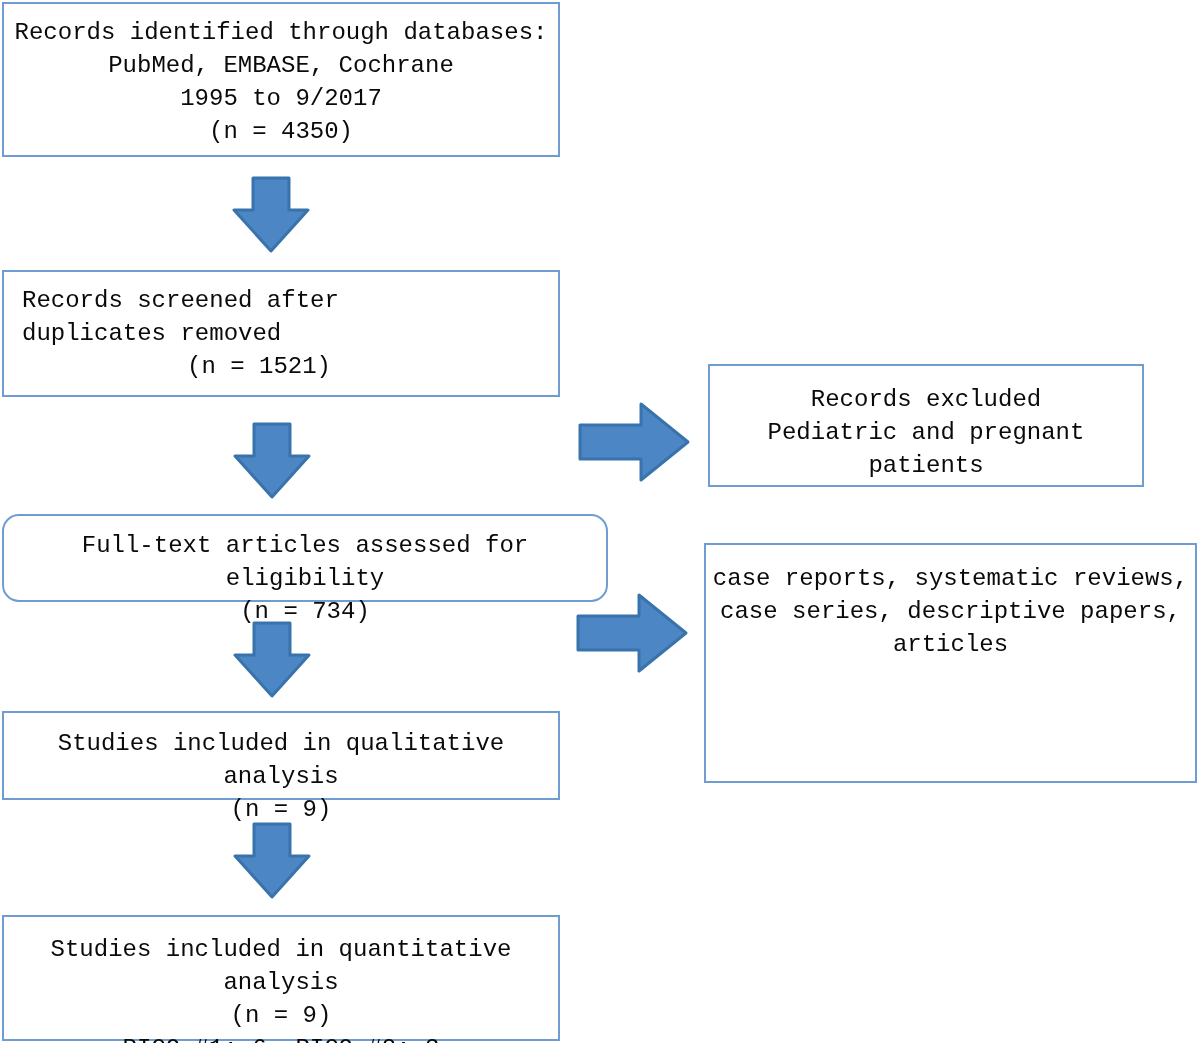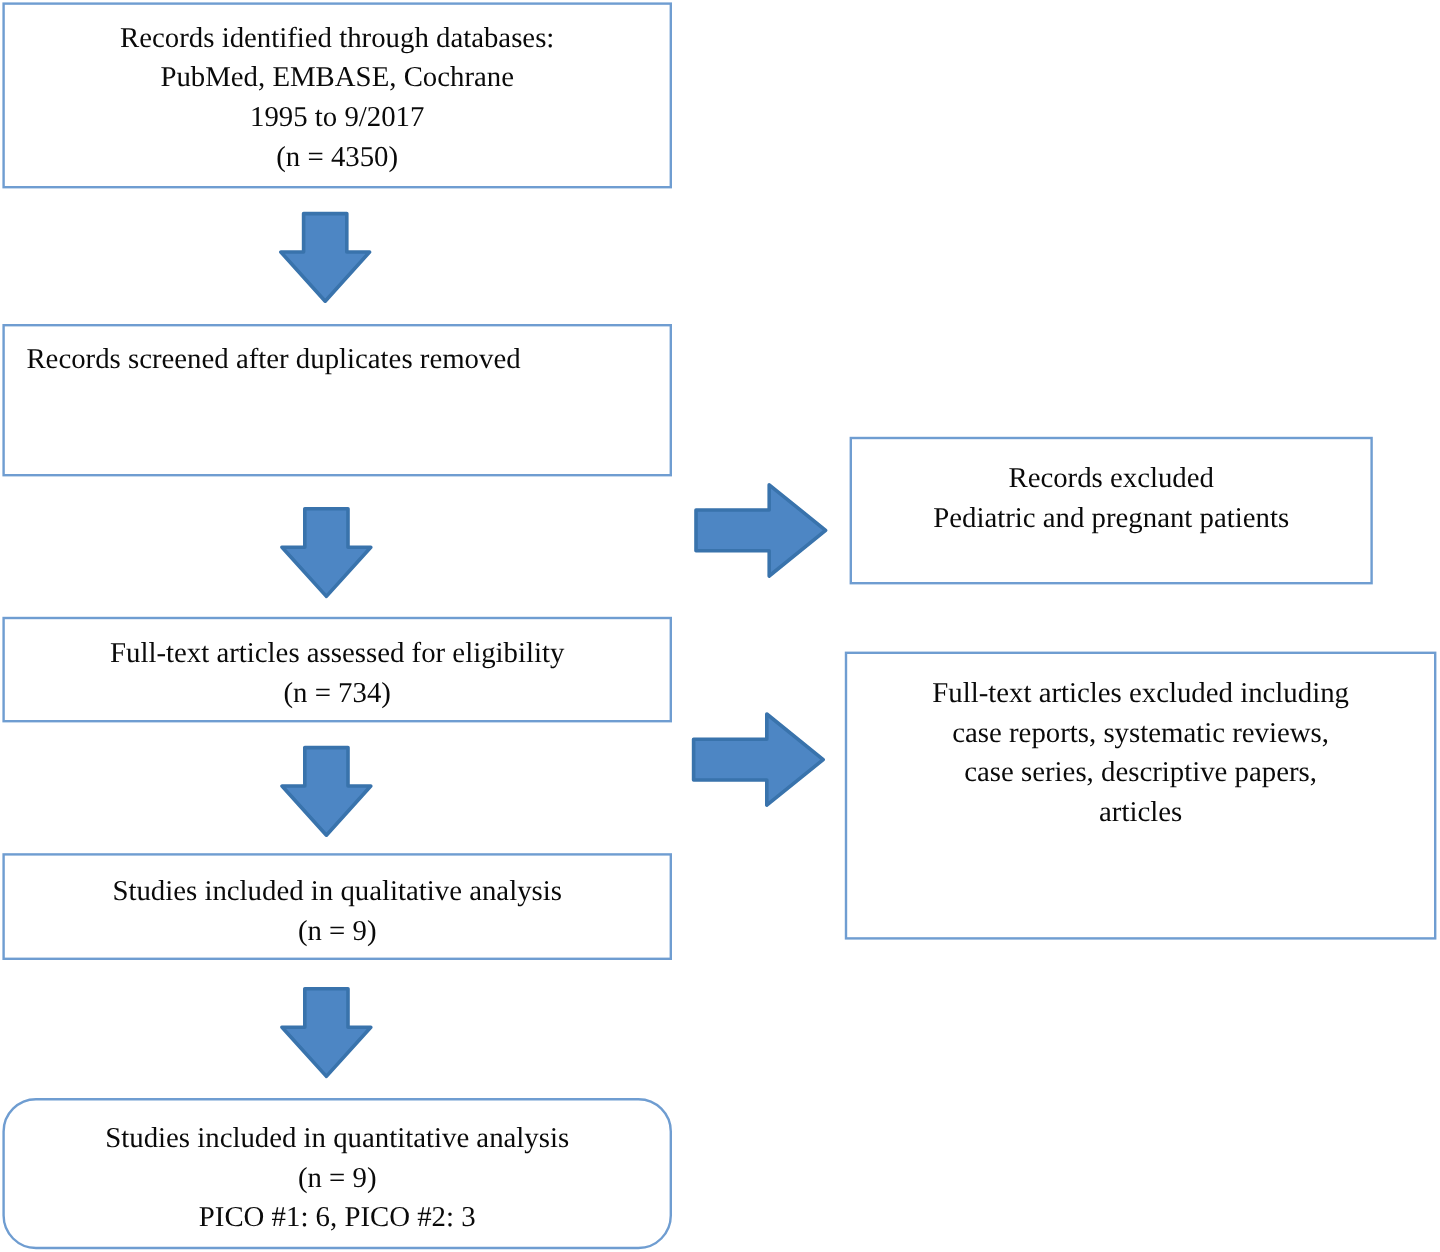--- a/index.html
+++ b/index.html
@@ -8,21 +8,21 @@
     --box-border:#6f9dd1;
     --text:#0a0a0a;
     --bg:#ffffff;
   }
   html,body{margin:0;padding:0;background:var(--bg);}
   .stage{
     position:relative;
     width:1200px;height:1043px;
     background:var(--bg);
     overflow:hidden;
-    font-family:Liberation Serif, serif;
+    font-family:Liberation Mono, monospace;
     color:var(--text);
   }
   .box{
     position:absolute;
     box-sizing:border-box;
     border:2px solid var(--box-border);
     background:var(--bg);
     font-size:24px;
     line-height:33px;
   }
@@ -32,23 +32,23 @@
     fill:var(--arrow-fill);
     stroke:var(--arrow-stroke);
     stroke-width:3;
     stroke-linejoin:round;
   }
   
   #box-identification{left:2px;top:2px;width:558px;height:155px;padding-top:12px;}
   #box-screening{left:2px;top:270px;width:558px;height:127px;padding:12px 16px 0 18px;}
   #box-screening .wrap{max-width:455px;}
   #box-screening .count{padding-left:165px;}
-  #box-eligibility{left:2px;top:514px;width:558px;height:88px;padding-top:13px;}
+  #box-eligibility{left:2px;top:514px;width:606px;height:88px;padding-top:13px;border-radius:17px;}
   #box-qualitative{left:2px;top:711px;width:558px;height:89px;padding-top:14px;}
-  #box-quantitative{left:2px;top:915px;width:558px;height:126px;padding-top:16px;border-radius:28px;}
+  #box-quantitative{left:2px;top:915px;width:558px;height:126px;padding-top:16px;}
   
   #box-records-excluded{left:708px;top:364px;width:436px;height:123px;padding-top:17px;}
   #box-fulltext-excluded{left:704px;top:543px;width:493px;height:240px;padding-top:17px;}
   
   #down-arrow-1{left:231px;top:175px;}
   #down-arrow-2{left:232px;top:421px;}
   #down-arrow-3{left:232px;top:620px;}
   #down-arrow-4{left:232px;top:821px;}
   #right-arrow-1{left:577px;top:400px;}
   #right-arrow-2{left:575px;top:591px;}
@@ -64,20 +64,21 @@
     <div>1995 to 9/2017</div>
     <div>(n = 4350)</div>
   </div>
 
   <svg class="arrow" id="down-arrow-1" width="80" height="80" viewBox="0 0 80 80">
     <polygon points="22,3 58,3 58,35 77,35 40,76 3,35 22,35"></polygon>
   </svg>
 
   <div class="box" id="box-screening">
     <div class="wrap">Records screened after duplicates removed</div>
+    <div class="count">(n = 1521)</div>
   </div>
 
   <svg class="arrow" id="down-arrow-2" width="80" height="80" viewBox="0 0 80 80">
     <polygon points="22,3 58,3 58,35 77,35 40,76 3,35 22,35"></polygon>
   </svg>
 
   <svg class="arrow" id="right-arrow-1" width="114" height="84" viewBox="0 0 114 84">
     <polygon points="3,25 64,25 64,4 111,42 64,80 64,59 3,59"></polygon>
   </svg>
 
@@ -93,21 +94,20 @@
 
   <svg class="arrow" id="down-arrow-3" width="80" height="80" viewBox="0 0 80 80">
     <polygon points="22,3 58,3 58,35 77,35 40,76 3,35 22,35"></polygon>
   </svg>
 
   <svg class="arrow" id="right-arrow-2" width="114" height="84" viewBox="0 0 114 84">
     <polygon points="3,25 64,25 64,4 111,42 64,80 64,59 3,59"></polygon>
   </svg>
 
   <div class="box center" id="box-fulltext-excluded">
-    <div>Full-text articles excluded including</div>
     <div>case reports, systematic reviews,</div>
     <div>case series, descriptive papers,</div>
     <div>articles</div>
   </div>
 
   <div class="box center" id="box-qualitative">
     <div>Studies included in qualitative analysis</div>
     <div>(n = 9)</div>
   </div>
 

